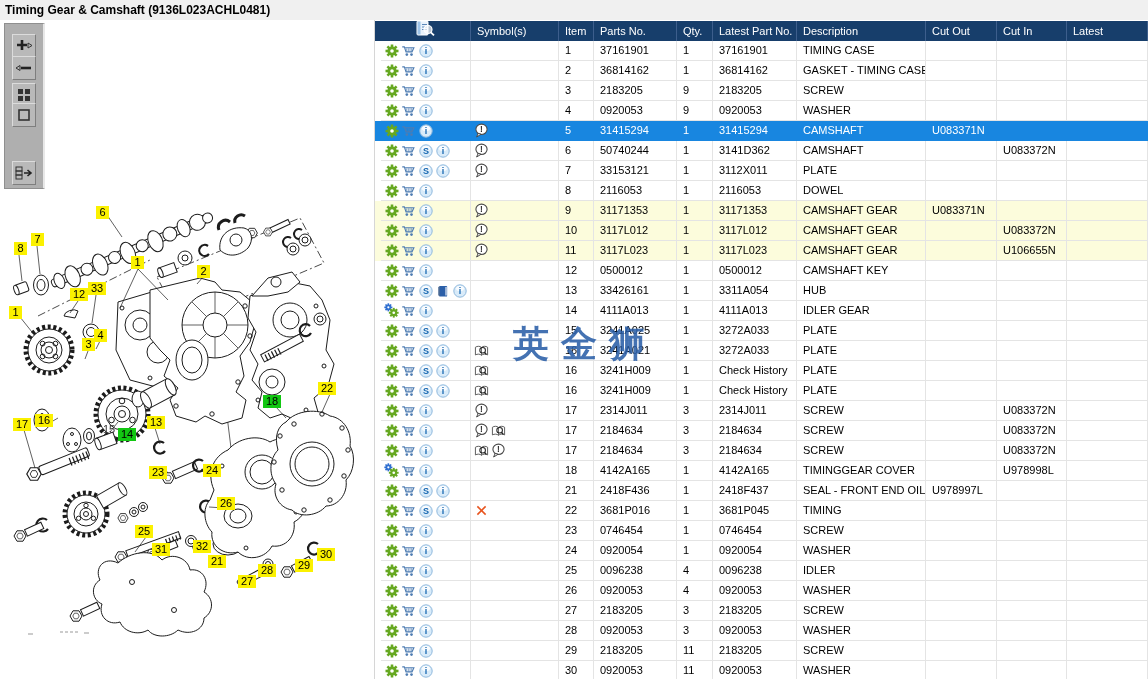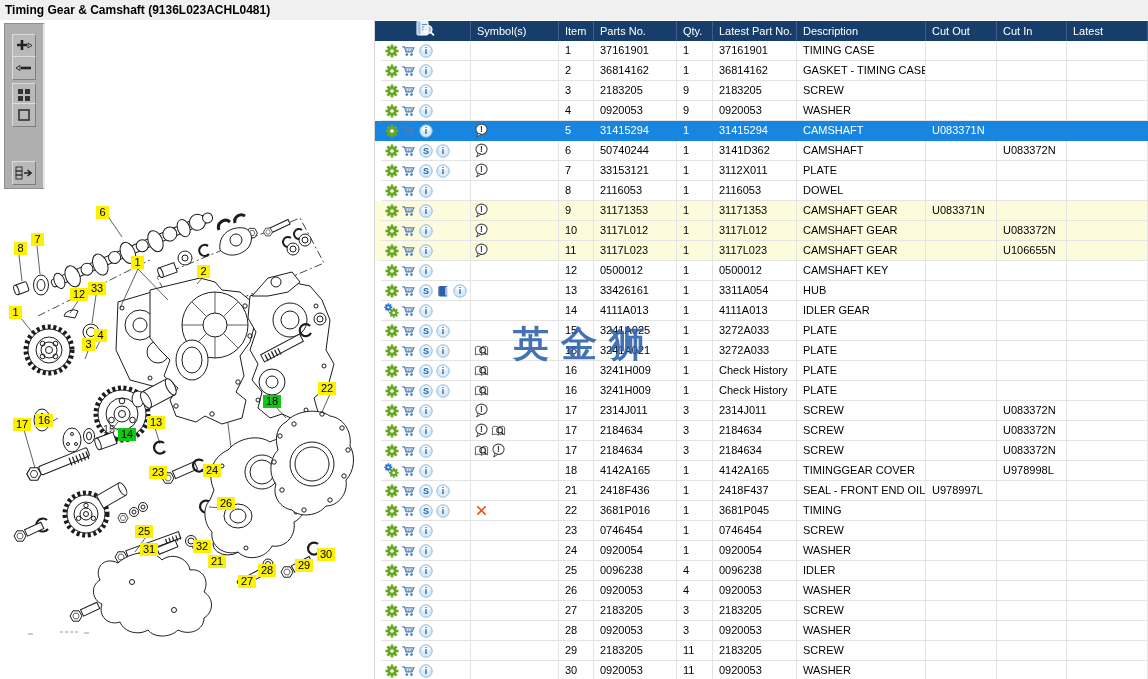--- a/index.html
+++ b/index.html
@@ -355,21 +355,21 @@
         <div class="dlabel g" style="left: 263px; top: 375px;">18</div>
         <div class="dlabel y" style="left: 35px; top: 394px;">16</div>
         <div class="dlabel y" style="left: 13px; top: 398px;">17</div>
         <div class="dlabel p" style="left: 100px; top: 403px;">15</div>
         <div class="dlabel g" style="left: 118px; top: 408px;">14</div>
         <div class="dlabel y" style="left: 147px; top: 396px;">13</div>
         <div class="dlabel y" style="left: 149px; top: 446px;">23</div>
         <div class="dlabel y" style="left: 203px; top: 444px;">24</div>
         <div class="dlabel y" style="left: 217px; top: 477px;">26</div>
         <div class="dlabel y" style="left: 135px; top: 505px;">25</div>
-        <div class="dlabel y" style="left: 140px; top: 523px;">31</div>
+        <div class="dlabel y" style="left: 152px; top: 523px;">31</div>
         <div class="dlabel y" style="left: 193px; top: 520px;">32</div>
         <div class="dlabel y" style="left: 208px; top: 535px;">21</div>
         <div class="dlabel y" style="left: 238px; top: 555px;">27</div>
         <div class="dlabel y" style="left: 258px; top: 544px;">28</div>
         <div class="dlabel y" style="left: 295px; top: 539px;">29</div>
         <div class="dlabel y" style="left: 317px; top: 528px;">30</div>
       </div>
 
     <div class="toolbar">
       <div class="tbtn" style="top:10px">

